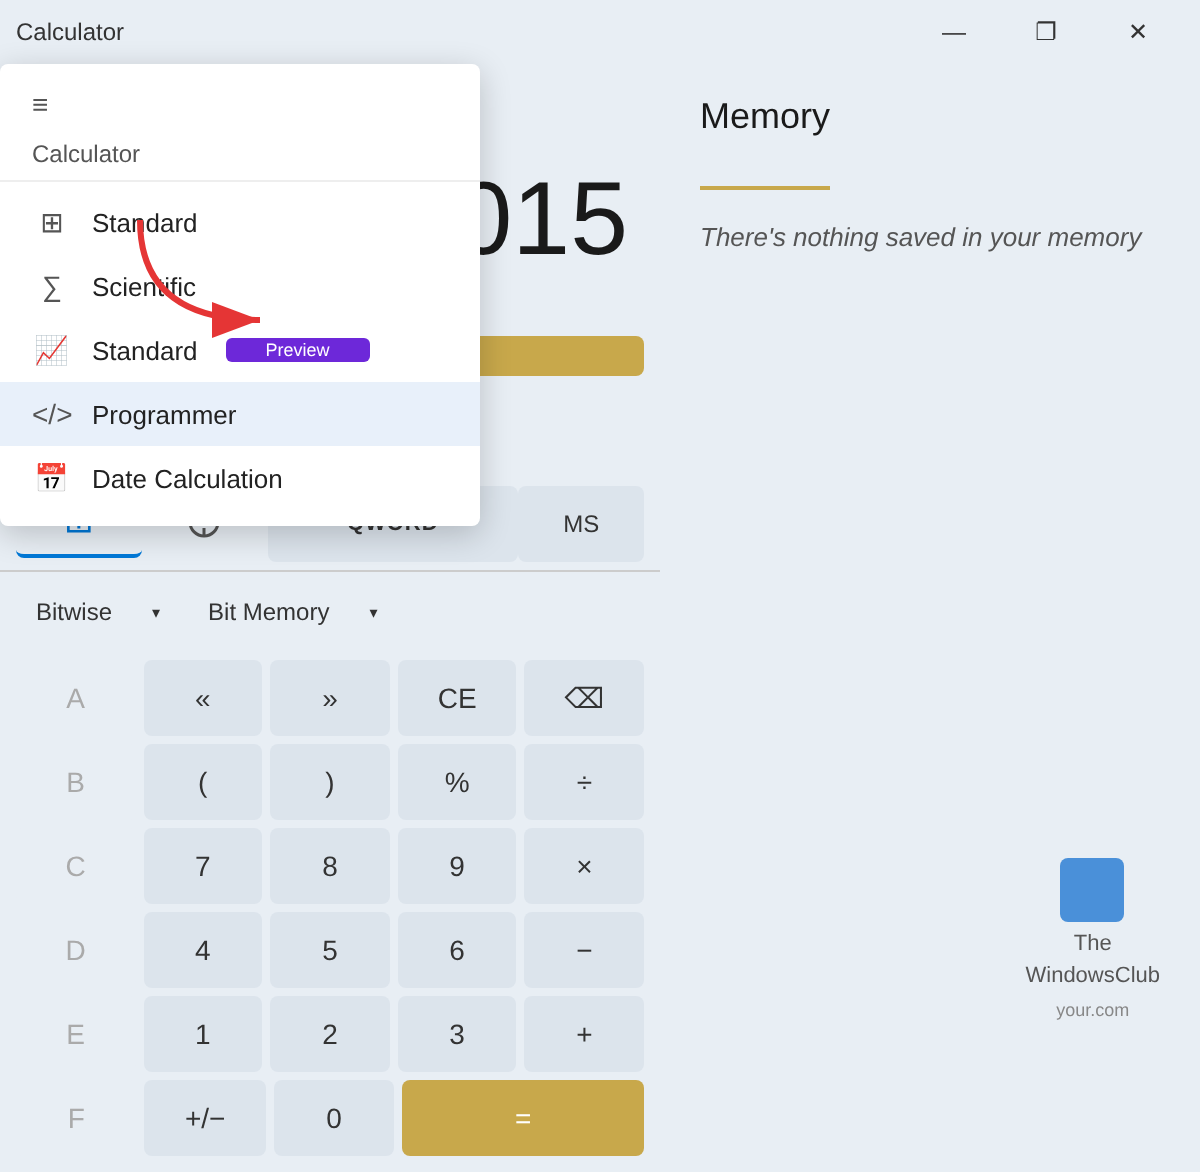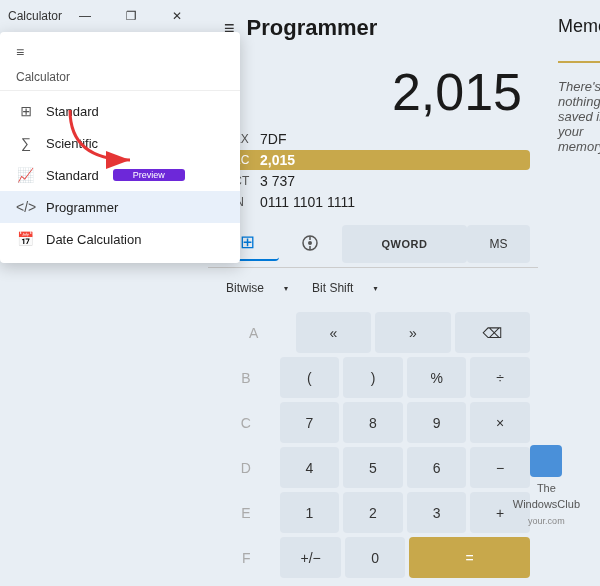--- a/index.html
+++ b/index.html
@@ -11,21 +11,21 @@
       overflow: hidden;
       position: relative;
     }
 
     
     .window {
       width: 600px;
       height: 586px;
       background: #e8eef4;
       display: flex;
-      flex-direction: row;
+      flex-direction: column;
     }
 
     
     .titlebar {
       height: 32px;
       background: #e8eef4;
       display: flex;
       align-items: center;
       padding: 0 8px;
       flex-shrink: 0;
@@ -225,21 +225,21 @@
     }
     .memory-empty {
       font-size: 13px;
       color: #555;
       font-style: italic;
     }
 
     
     .watermark {
       position: absolute;
-      bottom: 60px;
+      bottom: 76px;
       right: 20px;
       text-align: center;
     }
     .watermark-text {
       font-size: 11px;
       color: #555;
       line-height: 1.4;
     }
     .watermark-logo {
       width: 32px;
@@ -379,31 +379,32 @@
         <div class="key qword-btn" style="flex:2;background:#dce4ec;border-radius:4px;height:32px;display:flex;align-items:center;justify-content:center;cursor:pointer;font-size:11px;font-weight:600;">QWORD</div>
         <div class="key ms-btn" style="flex:1;background:#dce4ec;border-radius:4px;height:32px;display:flex;align-items:center;justify-content:center;cursor:pointer;">MS</div>
       </div>
 
       <div class="func-row">
         <div class="func-btn">
           <span>Bitwise</span>
           <span class="chevron-down">▾</span>
         </div>
         <div class="func-btn">
-          <span>Bit Shift</span>
+          <span>Bit Memory</span>
           <span class="chevron-down">▾</span>
         </div>
       </div>
 
       <div class="keypad">
 
         <div class="key-row">
           <div class="key disabled">A</div>
           <div class="key">«</div>
           <div class="key">»</div>
+          <div class="key">CE</div>
           <div class="key">⌫</div>
         </div>
 
         <div class="key-row">
           <div class="key disabled">B</div>
           <div class="key">(</div>
           <div class="key">)</div>
           <div class="key">%</div>
           <div class="key">÷</div>
         </div>

